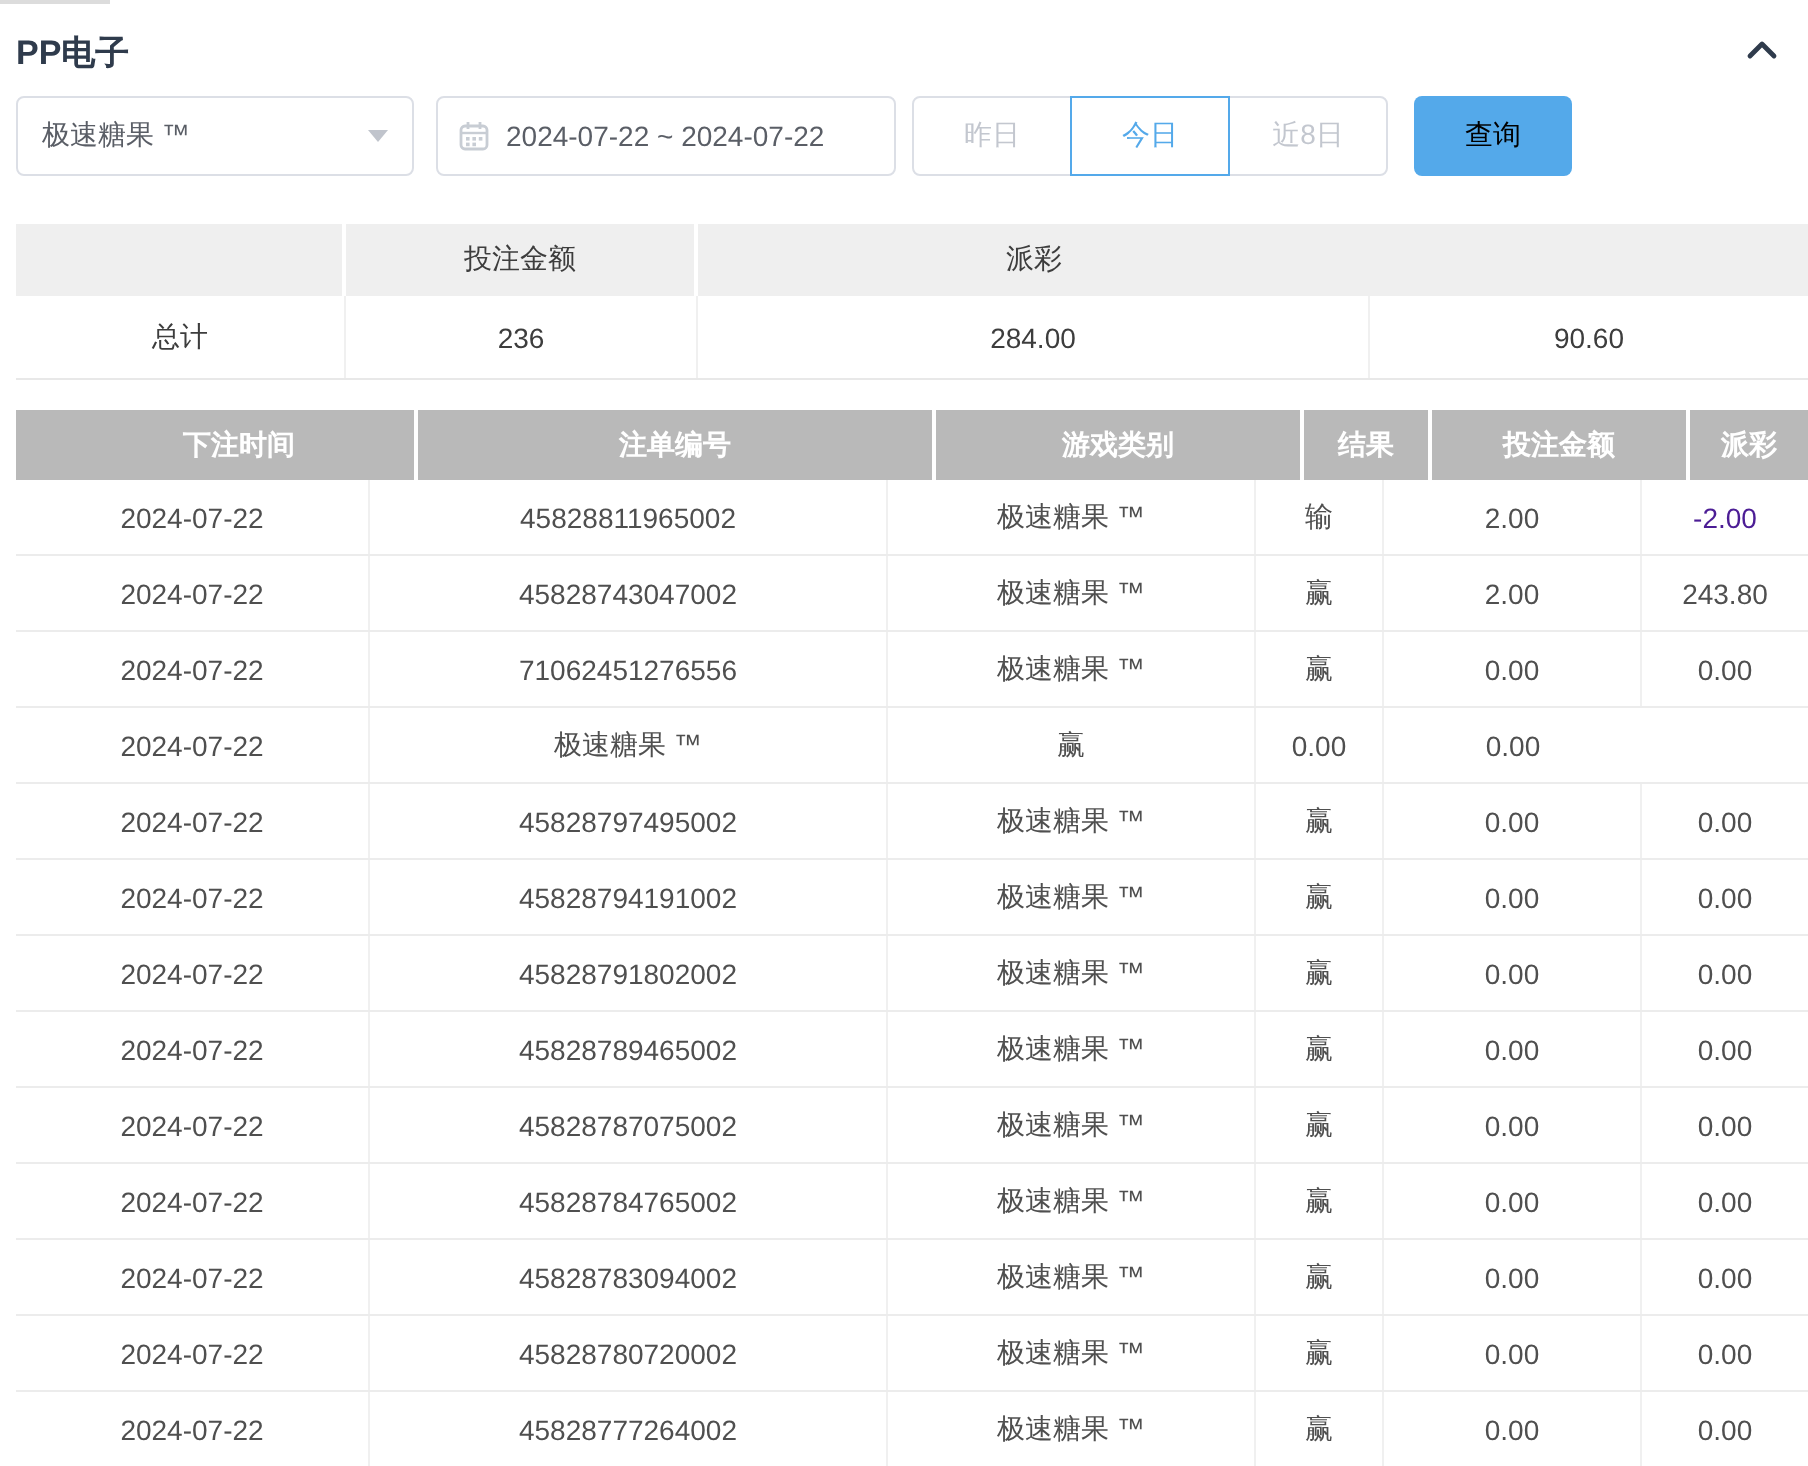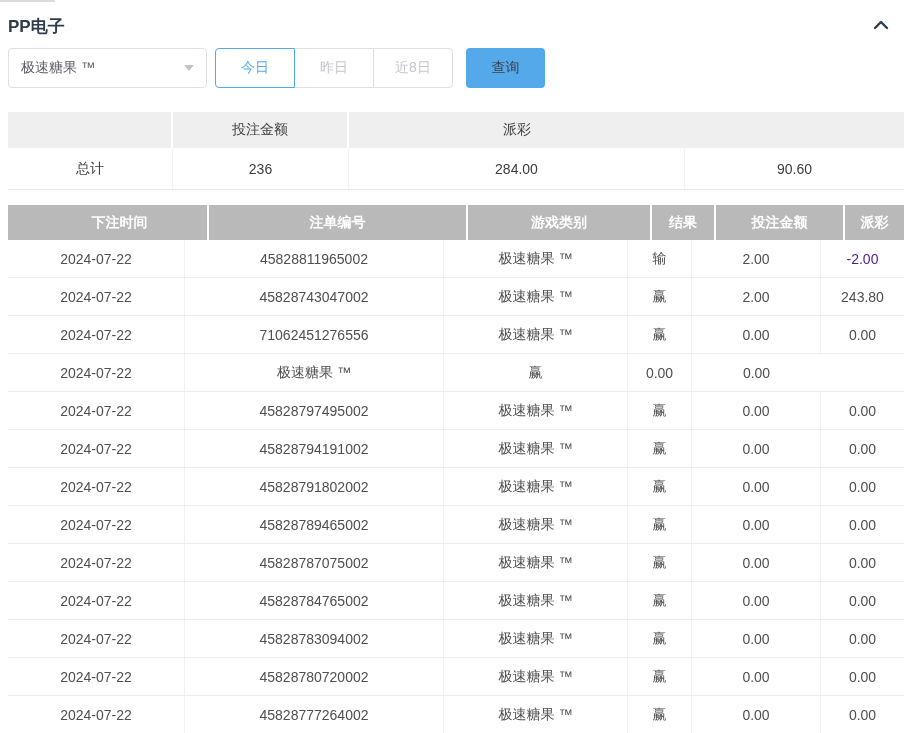--- a/index.html
+++ b/index.html
@@ -41,21 +41,21 @@
   .range-group { display:flex; margin-left:8px; }
   .range-btn {
     width:80px; height:40px; background:#fff; border:1px solid #dcdfe6;
     color:#c3c7cf; font-size:14px; display:flex; align-items:center; justify-content:center;
     margin-left:-1px; cursor:pointer; position:relative;
   }
   .range-btn:first-child { border-radius:4px 0 0 4px; margin-left:0; }
   .range-btn:last-child  { border-radius:0 4px 4px 0; }
   .range-btn.active { border-color:#54a9ea; color:#54a9ea; z-index:2; }
   .query-btn {
-    margin-left:13px; width:79px; height:40px; background:#54a9ea; color:#404040;
+    margin-left:13px; width:79px; height:40px; background:#54a9ea; color:#000000;
     border:none; border-radius:4px; font-size:14px; cursor:pointer;
     display:flex; align-items:center; justify-content:center;
   }
 
   
   .summary-table { margin:24px 0 0 8px; width:896px; }
   .sum-header { display:flex; height:36px; background:#efefef; }
   .sum-row    { display:flex; height:42px; background:#fff; border-bottom:1px solid #e8e8e8; }
   .sum-cell {
     display:flex; align-items:center; justify-content:center; color:#3d3d3d;
@@ -106,24 +106,40 @@
     </span>
   </span>
 </div>
 
 <div class="filter-bar">
   <div class="select-box">
     <span>极速糖果 ™</span>
     <span class="caret-down"></span>
   </div>
 
+  <div class="date-box">
+    <span style="display:flex;">
+      <svg width="16" height="16" viewBox="0 0 16 16">
+        <rect x="1.5" y="3" width="13" height="11.5" rx="2" fill="none" stroke="#c8cdd4" stroke-width="1.4"></rect>
+        <line x1="5" y1="1" x2="5" y2="4.5" stroke="#c8cdd4" stroke-width="1.4"></line>
+        <line x1="11" y1="1" x2="11" y2="4.5" stroke="#c8cdd4" stroke-width="1.4"></line>
+        <line x1="1.5" y1="6.5" x2="14.5" y2="6.5" stroke="#c8cdd4" stroke-width="1.2"></line>
+        <rect x="4" y="8.5" width="1.8" height="1.8" fill="#c8cdd4"></rect>
+        <rect x="7.2" y="8.5" width="1.8" height="1.8" fill="#c8cdd4"></rect>
+        <rect x="10.4" y="8.5" width="1.8" height="1.8" fill="#c8cdd4"></rect>
+        <rect x="4" y="11.3" width="1.8" height="1.8" fill="#c8cdd4"></rect>
+        <rect x="7.2" y="11.3" width="1.8" height="1.8" fill="#c8cdd4"></rect>
+      </svg>
+    </span>
+    <span>2024-07-22 ~ 2024-07-22</span>
+  </div>
 
   <div class="range-group">
+    <div class="range-btn">昨日</div>
     <div class="range-btn active">今日</div>
-    <div class="range-btn">昨日</div>
     <div class="range-btn">近8日</div>
   </div>
 
   <button class="query-btn">查询</button>
 </div>
 
 <div class="summary-table">
   <div class="sum-header">
     <div class="sum-cell"></div>
     <div class="sum-cell">投注金额</div>

